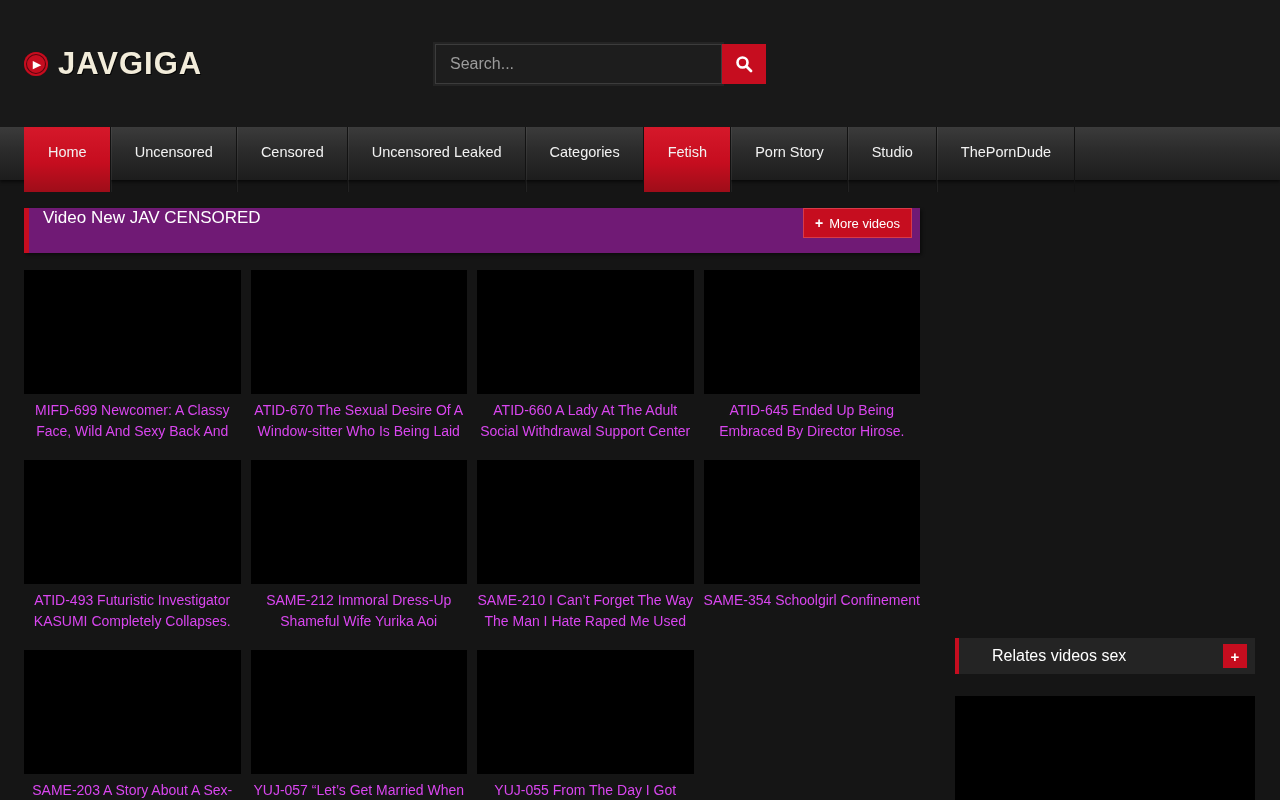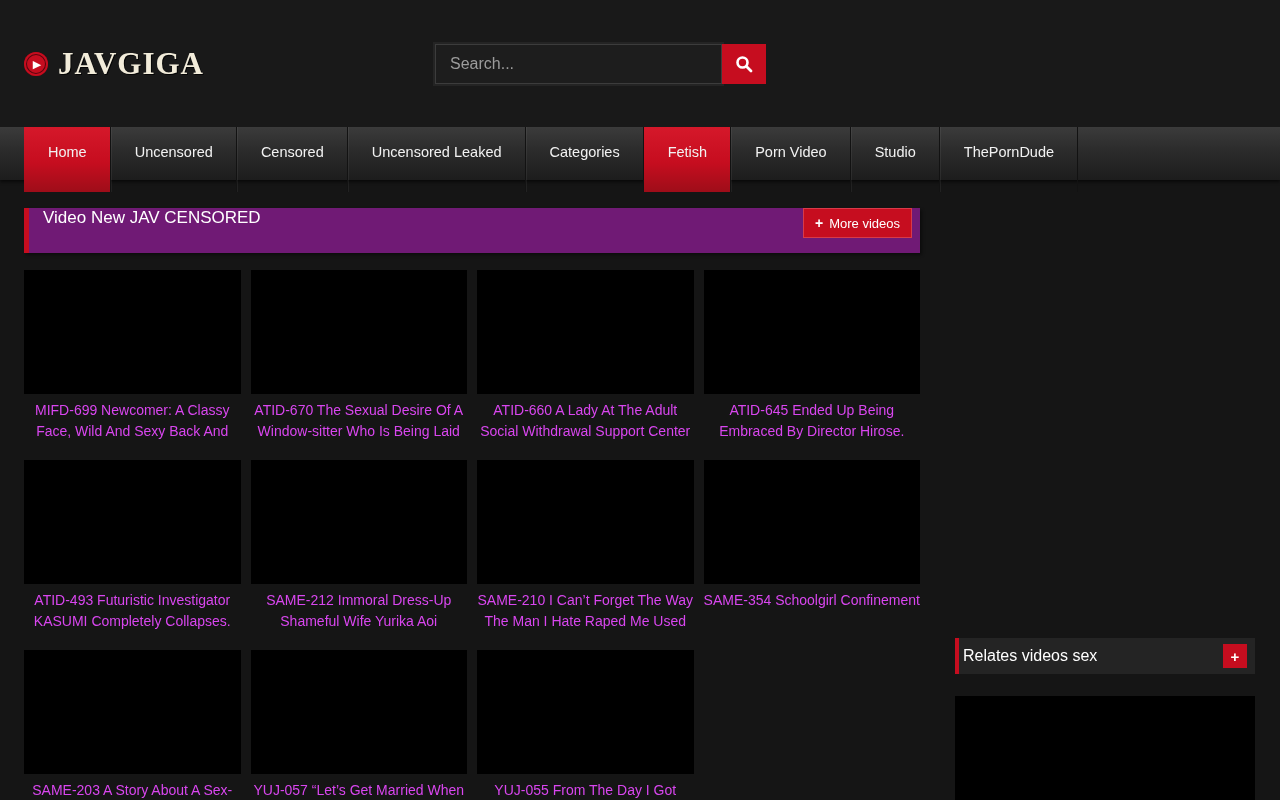--- a/index.html
+++ b/index.html
@@ -29,21 +29,21 @@
     background: #c60d1f;
     border-radius: 50%;
     display: flex; align-items: center; justify-content: center;
     color: #fff;
     font-size: 11px;
     box-shadow: inset 0 0 0 2px #c60d1f, inset 0 0 0 3px rgba(0,0,0,.55);
   }
   .logo-play span { margin-left: 2px; }
   .logo-text {
     margin-left: 10px;
-    font-family: Liberation Serif, serif;
+    font-family: Liberation Sans, sans-serif;
     font-weight: bold;
     font-size: 31px;
     letter-spacing: 1px;
     color: #f2ecda;
     text-shadow: 1px 1px 0 rgba(0,0,0,.8);
   }
   .search-form {
     position: absolute;
     left: 435px;
     top: 44px;
@@ -156,21 +156,21 @@
     left: 955px;
     top: 638px;
     width: 300px;
   }
   .sidebar-header {
     height: 36px;
     background: #242424;
     border-left: 4px solid #c60d1f;
     display: flex;
     align-items: center;
-    padding: 0 8px 0 4px;
+    padding: 0 8px 0 33px;
   }
   .sidebar-title {
     color: #ffffff;
     font-size: 16px;
     flex: 1;
   }
   .sidebar-plus {
     width: 24px; height: 24px;
     background: #c60d1f;
     color: #fff;
@@ -208,21 +208,21 @@
   </div>
 </div>
 
 <div class="nav">
   <div class="nav-item active">Home</div>
   <div class="nav-item">Uncensored</div>
   <div class="nav-item">Censored</div>
   <div class="nav-item">Uncensored Leaked</div>
   <div class="nav-item">Categories</div>
   <div class="nav-item active">Fetish</div>
-  <div class="nav-item">Porn Video</div>
+  <div class="nav-item">Porn Story</div>
   <div class="nav-item">Studio</div>
   <div class="nav-item">ThePornDude</div>
 </div>
 
 <div class="main">
   <div class="section-header">
     <div class="section-title">Video New JAV CENSORED</div>
     <button class="more-btn">
       <span class="plus">+</span>
       <span>More videos</span>

